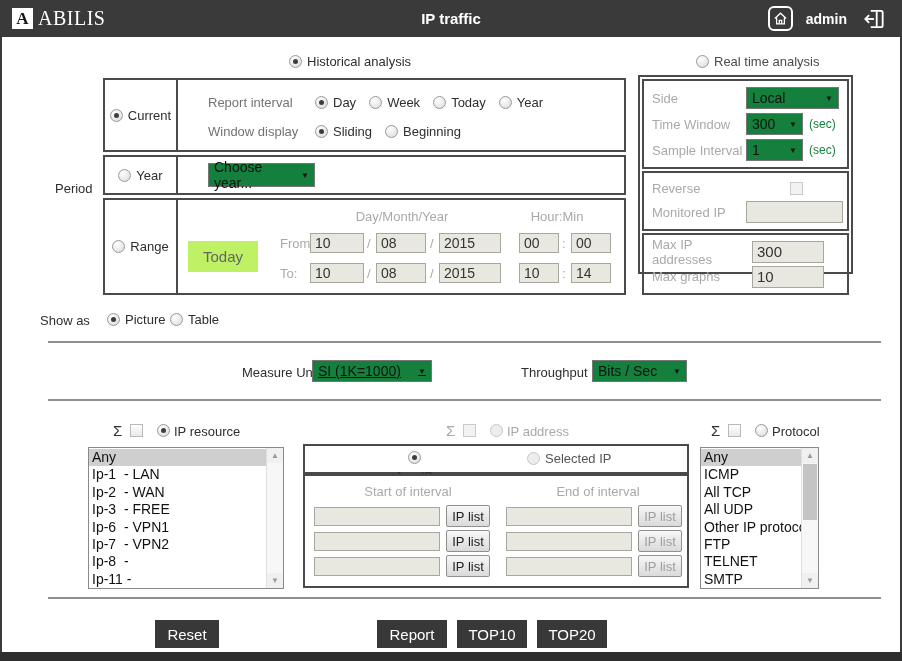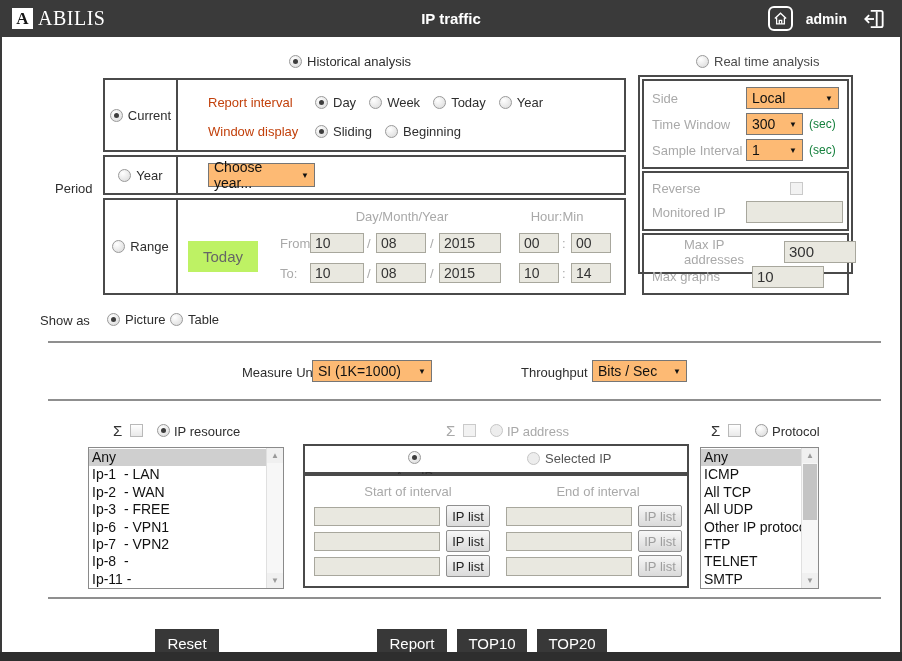--- a/index.html
+++ b/index.html
@@ -20,26 +20,26 @@
             align-items:center;justify-content:center;box-sizing:border-box;}
   .admin{font-weight:bold;font-size:14px;}
   
   .rdo{display:inline-block;width:13px;height:13px;border-radius:50%;box-sizing:border-box;
        border:1px solid #9a9a9a;background:radial-gradient(circle at 35% 30%,#ffffff,#d8d8d8);flex:none;}
   .rdo.on::after{content:"";display:block;width:5px;height:5px;border-radius:50%;background:#3d3d3d;margin:3px auto;}
   .rdo.dis{border-color:#c6c6c6;background:#ededed;}
   .chk{display:inline-block;width:13px;height:13px;box-sizing:border-box;border:1px solid #b9b9b9;
        background:linear-gradient(#ffffff,#e9e9e9);flex:none;}
   .sel{box-sizing:border-box;display:inline-flex;align-items:center;justify-content:space-between;
-       border:1px solid #767676;background:#fdba74;font-size:14px;color:#111;padding:0 5px;height:22px;}
+       border:1px solid #767676;background:#15803d;font-size:14px;color:#111;padding:0 5px;height:22px;}
   .sel .arr{font-size:8px;color:#111;margin-left:6px;}
   .inp{box-sizing:border-box;height:20px;background:#e9e8e0;border:1px solid #a8a79d;
        font-size:14px;color:#333;padding:0 4px;font-family:inherit;}
   .abs{position:absolute;}
-  .lbl{font-size:13px;color:#c2410c;}
+  .lbl{font-size:13px;color:#737373;}
   .lbl-dark{font-size:13px;color:#2e2e2e;}
   .lbl-gray{font-size:13px;color:#a9a9a9;}
   .opt{display:inline-flex;align-items:center;gap:5px;}
   .box{position:absolute;border:2px solid #4a4a4a;box-sizing:border-box;background:#fff;}
   .pcell{position:absolute;left:0;top:0;bottom:0;width:73px;border-right:2px solid #4a4a4a;
          display:flex;align-items:center;justify-content:center;gap:5px;box-sizing:border-box;}
   .pcontent{position:absolute;left:75px;top:0;right:0;bottom:0;}
   .row-flex{display:flex;align-items:center;}
   
   .rp{position:absolute;left:638px;top:75px;width:215px;height:199px;border:2px solid #4a4a4a;
@@ -54,21 +54,21 @@
                font-size:14px;color:#111;}
   .list .lrow{height:17.4px;line-height:17.4px;padding-left:3px;white-space:pre;}
   .list .lrow.selz{background:#cfcfcf;}
   .sbar{position:absolute;right:0;top:0;bottom:0;width:16px;background:#f7f7f7;border-left:1px solid #e0e0e0;}
   .sarr{position:absolute;left:0;right:0;height:15px;display:flex;align-items:center;justify-content:center;
         font-size:8px;color:#9a9a9a;background:#f0f0f0;}
   .sarr.up{top:0;} .sarr.down{bottom:0;}
   .sthumb{position:absolute;top:16px;left:1px;right:1px;height:56px;background:#c4c4c4;}
   
   .btn-dark{position:absolute;height:28px;background:#383838;color:#fff;font-size:15px;
-            display:flex;align-items:center;justify-content:center;box-sizing:border-box;margin-top:9px;}
+            display:flex;align-items:center;justify-content:center;box-sizing:border-box;}
   .btn-lite{box-sizing:border-box;height:22px;background:linear-gradient(#f7f7f7,#dadada);
             border:1px solid #8f8f8f;border-radius:2px;font-size:13px;color:#222;
             display:inline-flex;align-items:center;justify-content:center;}
   .btn-lite.dis{color:#9e9e9e;}
   .today{position:absolute;background:#bef264;color:#666;font-size:15px;display:flex;
          align-items:center;justify-content:center;}
   .hr{position:absolute;left:48px;width:833px;height:0;border-top:2px solid #8f8f8f;}
   .footer{position:absolute;left:0;right:0;bottom:0;height:9px;background:#2e2e2e;z-index:6;}
 </style>
 </head>
@@ -227,21 +227,21 @@
         <span class="rlab">Reverse</span>
         <span class="chk" style="background:#f2f2f2;border-color:#cacaca;"></span>
       </div>
       <div class="rrow" style="height:26px;">
         <span class="rlab">Monitored IP</span>
         <input class="inp" style="width: 97px; height: 22px;" value="">
       </div>
     </div>
     <div class="sub" style="flex:1 1 auto;">
       <div class="rrow" style="height:25px;">
-        <span class="rlab" style="width:100px;margin-left:32px;">Max IP addresses</span>
+        <span class="rlab" style="width:100px;">Max IP addresses</span>
         <input class="inp" style="width: 72px; height: 22px; font-size: 15px;" value="300">
       </div>
       <div class="rrow" style="height:25px;">
         <span class="rlab" style="width:100px;">Max graphs</span>
         <input class="inp" style="width: 72px; height: 22px; font-size: 15px;" value="10">
       </div>
     </div>
   </div>
 
   <span class="abs lbl-dark" style="left:40px;top:313px;">Show as</span>
@@ -250,21 +250,21 @@
     <span class="lbl-dark">Picture</span>
   </span>
   <span class="opt abs" style="left:170px;top:312px;">
     <span class="rdo"></span>
     <span class="lbl-dark">Table</span>
   </span>
 
   <div class="hr" style="top:341px;"></div>
 
   <span class="abs lbl-dark" style="left:242px;top:365px;">Measure Unit</span>
-  <span class="sel abs" style="left:312px;top:360px;width:120px;">
+  <span class="sel abs" style="left:312px;top:360px;width:120px;text-decoration:underline;">
     <span>SI (1K=1000)</span>
     <span class="arr">▼</span>
   </span>
   <span class="abs lbl-dark" style="left:521px;top:365px;">Throughput</span>
   <span class="sel abs" style="left:592px;top:360px;width:95px;">
     <span>Bits / Sec</span>
     <span class="arr">▼</span>
   </span>
 
   <div class="hr" style="top:399px;"></div>

